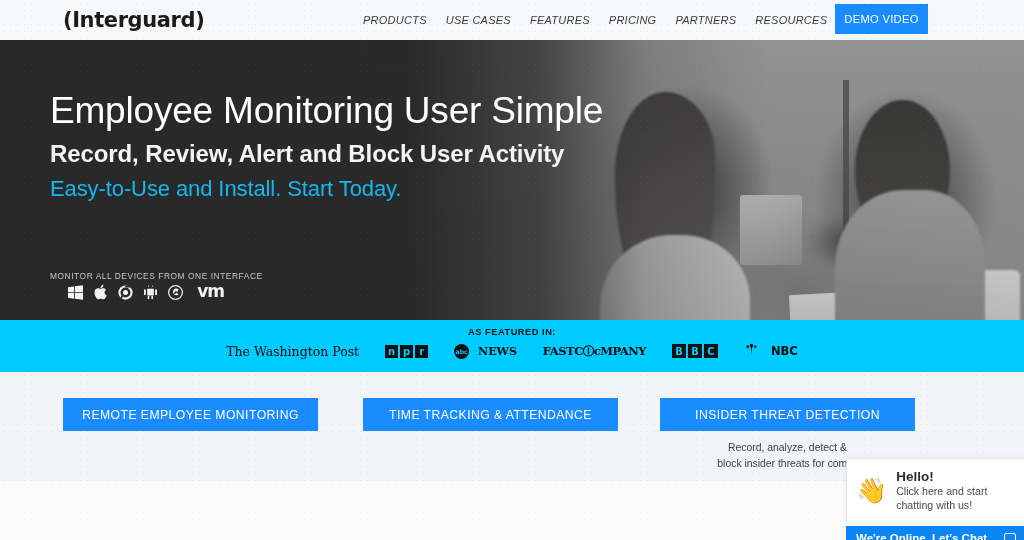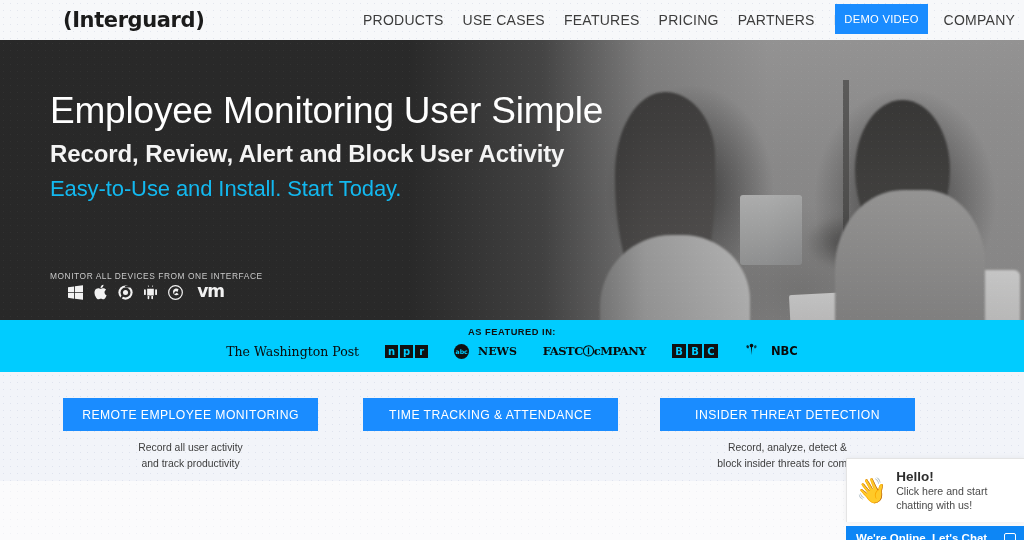--- a/index.html
+++ b/index.html
@@ -28,23 +28,24 @@
     font-size: 21px; font-weight: bold;
     color: #1b1b1b; letter-spacing: -0.4px;
     white-space: nowrap;
   }
   .nav {
     position: absolute; left: 363px; top: 50%;
     transform: translateY(-50%);
     display: flex; align-items: center; gap: 19px;
   }
   .nav-item {
-    font-size: 14px; color: #3c3c3c;
+    font-size: 11px; color: #3c3c3c;
     letter-spacing: 0.25px; white-space: nowrap;
     cursor: pointer;
+    font-style: italic;
   }
   .demo-btn {
     position: absolute; left: 835px; top: 4px;
     width: 93px; height: 30px;
     background: #1a8cff; color: #ffffff;
     display: flex; align-items: center; justify-content: center;
     font-size: 11.2px; letter-spacing: 0.3px;
     cursor: pointer;
   }
 
@@ -412,22 +413,20 @@
         </span>
         <span class="nbc-text">NBC</span>
       </div>
 
     </div>
   </div>
 
   <div class="features">
     <div class="feature">
       <div class="feature-btn">REMOTE EMPLOYEE MONITORING</div>
-      <div class="feature-desc">Record all user activity
-and track productivity</div>
     </div>
     <div class="feature">
       <div class="feature-btn">TIME TRACKING &amp; ATTENDANCE</div>
     </div>
     <div class="feature">
       <div class="feature-btn">INSIDER THREAT DETECTION</div>
       <div class="feature-desc">Record, analyze, detect &amp;
 block insider threats for compli</div>
     </div>
   </div>

